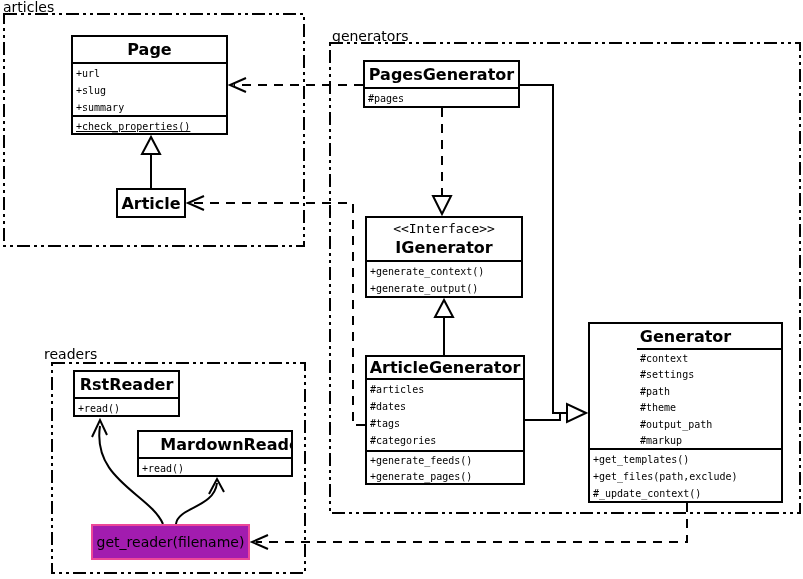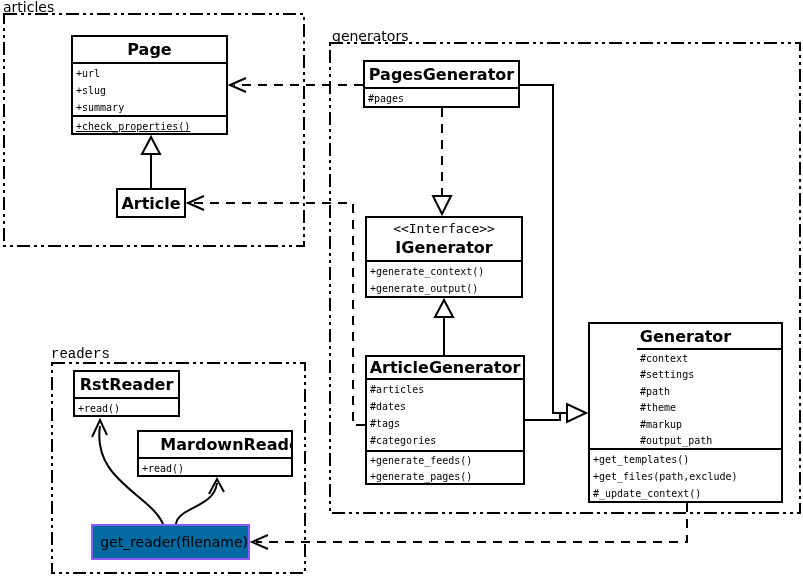--- a/index.html
+++ b/index.html
@@ -9,22 +9,22 @@
   .pkg-label{position:absolute;z-index:3;font-size:14px;line-height:15px;background:transparent;}
   .cls{position:absolute;z-index:2;background:#fff;border:2px solid #000;box-sizing:border-box;}
   .cls .title{font-weight:bold;font-size:16px;text-align:center;display:flex;align-items:center;
               justify-content:center;box-sizing:border-box;overflow:hidden;white-space:nowrap;}
   .cls .sep{border-top:2px solid #000;}
   .members{font-family:"DejaVu Sans Mono","Liberation Mono",monospace;font-size:10px;
            line-height:17px;padding:1px 0 0 3px;box-sizing:border-box;overflow:hidden;white-space:nowrap;}
   .stereo{font-family:"DejaVu Sans Mono","Liberation Mono",monospace;font-size:13px;
           text-align:center;line-height:16px;padding-top:3px;}
   .iname{font-weight:bold;font-size:16px;text-align:center;line-height:22px;}
-  .plainbox{position:absolute;z-index:2;background:#0369a1;border:2px solid #8b5cf6;box-sizing:border-box;
-            display:flex;align-items:center;justify-content:flex-end;font-size:14px;}
+  .plainbox{position:absolute;z-index:2;background:#a21caf;border:2px solid #ec4899;box-sizing:border-box;
+            display:flex;align-items:center;justify-content:center;font-size:14px;}
 </style>
 </head>
 <body>
 
 <div id="canvas">
 
   <svg id="wires" viewBox="0 0 803 579" xmlns="http://www.w3.org/2000/svg">
 
     <g fill="none" stroke="#000" stroke-width="2" stroke-dasharray="13 4 3 4 3 4">
       <rect x="4" y="14" width="300" height="232"></rect>
@@ -59,21 +59,21 @@
     <g fill="#ffffff" stroke="#000" stroke-width="2">
       <polygon points="151,137 142,154 160,154"></polygon>
       <polygon points="442,214 433,196 451,196"></polygon>
       <polygon points="444,300 435,317 453,317"></polygon>
       <polygon points="586,413 567,404 567,422"></polygon>
     </g>
   </svg>
 
   <div class="pkg-label" style="left:3px;top:0;">articles</div>
   <div class="pkg-label" style="left:332px;top:29px;">generators</div>
-  <div class="pkg-label" style="left:51px;top:347px;font-family:Liberation Mono, monospace;">readers</div>
+  <div class="pkg-label" style="left:44px;top:347px;">readers</div>
 
   <div class="cls" style="left:71px;top:35px;width:157px;height:100px;">
     <div class="title" style="height:25px;">Page</div>
     <div class="members sep" style="height:53px;">
       <div>+url</div>
       <div>+slug</div>
       <div>+summary</div>
     </div>
     <div class="members sep" style="height:18px;text-decoration:underline;">
       <div>+check_properties()</div>
@@ -116,22 +116,22 @@
     </div>
   </div>
 
   <div class="cls" style="left:588px;top:322px;width:195px;height:181px;">
     <div class="title" style="height:24px;">Generator</div>
     <div class="members sep" style="height:100px;line-height:16.4px;margin-left:47px;">
       <div>#context</div>
       <div>#settings</div>
       <div>#path</div>
       <div>#theme</div>
+      <div>#output_path</div>
       <div>#markup</div>
-      <div>#output_path</div>
     </div>
     <div class="members sep" style="height:53px;">
       <div>+get_templates()</div>
       <div>+get_files(path,exclude)</div>
       <div>#_update_context()</div>
     </div>
   </div>
 
   <div class="cls" style="left:73px;top:370px;width:107px;height:47px;">
     <div class="title" style="height:25px;">RstReader</div>

